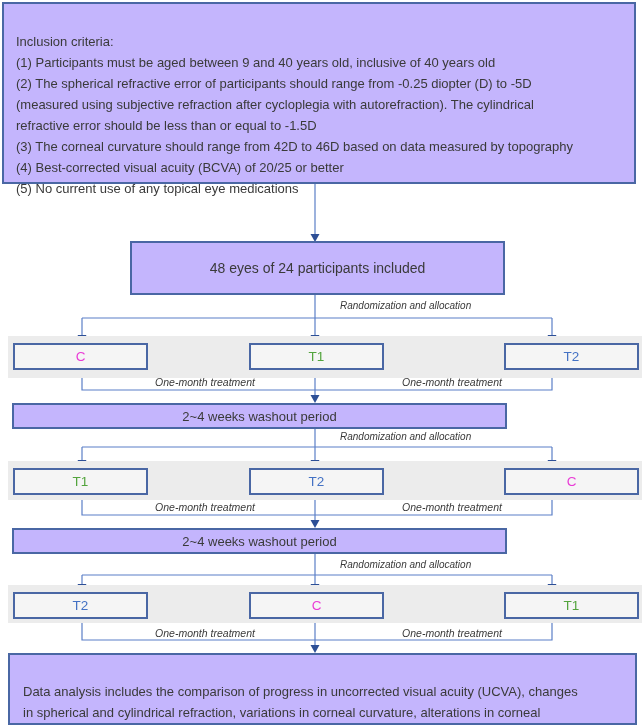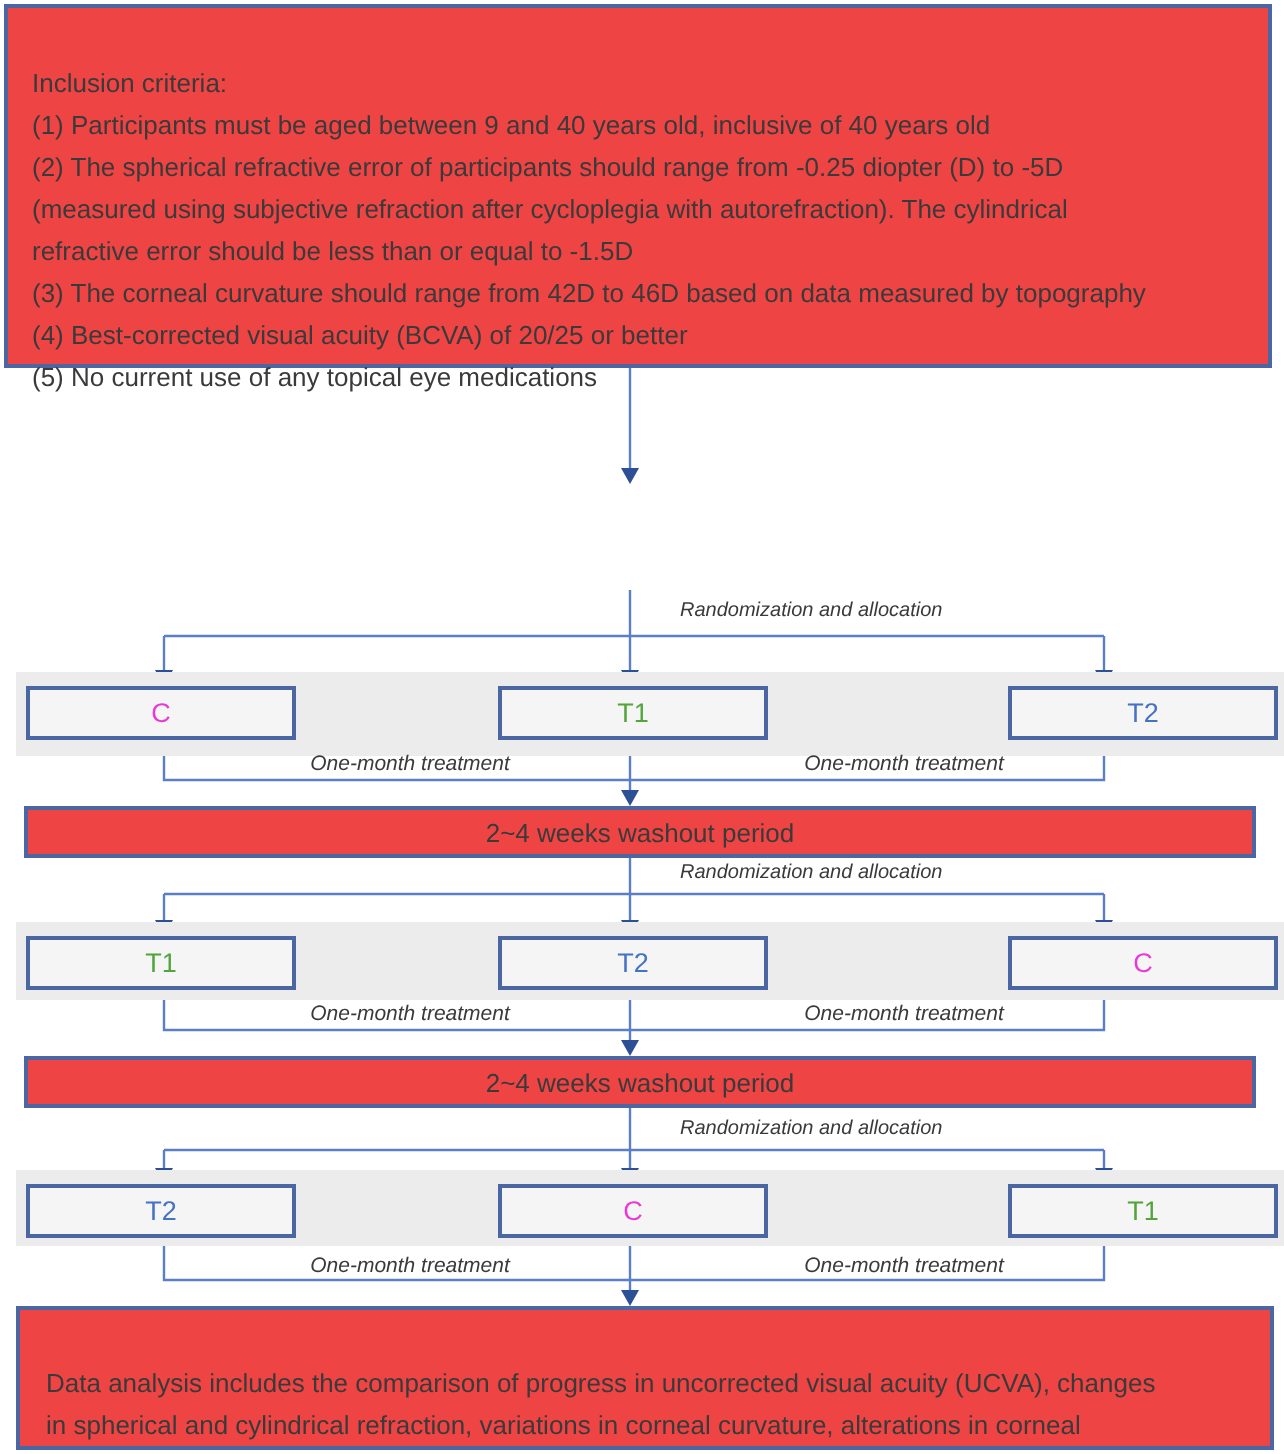--- a/index.html
+++ b/index.html
@@ -3,34 +3,34 @@
 <meta charset="utf-8">
 <style>
   html,body { margin:0; padding:0; background:#ffffff; }
   .canvas {
     position:relative; width:642px; height:727px; overflow:hidden;
     background:#ffffff; color:#3a3a3a;
     font-family:"Liberation Sans", sans-serif;
   }
   .box {
     position:absolute; box-sizing:border-box;
-    border:2px solid #4a67a4; background:#ef4444;
+    border:2px solid #4a67a4; background:#c4b5fd;
   }
   .criteria {
     left:2px; top:2px; width:634px; height:182px;
     padding:6px 12px; font-size:13px; line-height:21px;
     white-space:pre-line;
   }
   .enroll {
     left:130px; top:241px; width:375px; height:54px;
     display:flex; align-items:center; justify-content:center;
     font-size:14px;
   }
   .washout {
-    left:12px; width:616px; height:26px;
+    left:12px; width:495px; height:26px;
     display:flex; align-items:center; justify-content:center;
     font-size:13px;
   }
   .analysis {
     left:8px; top:653px; width:629px; height:72px;
     padding:5px 13px; font-size:13px; line-height:21px;
     white-space:pre-line;
   }
   .band { position:absolute; left:8px; width:634px; background:#ececec; }
   .arm {
@@ -94,20 +94,23 @@
     <div>Inclusion criteria:
 (1) Participants must be aged between 9 and 40 years old, inclusive of 40 years old
 (2) The spherical refractive error of participants should range from -0.25 diopter (D) to -5D
 (measured using subjective refraction after cycloplegia with autorefraction). The cylindrical
 refractive error should be less than or equal to -1.5D
 (3) The corneal curvature should range from 42D to 46D based on data measured by topography
 (4) Best-corrected visual acuity (BCVA) of 20/25 or better
 (5) No current use of any topical eye medications</div>
   </div>
 
+  <div class="box enroll">
+    <span>48 eyes of 24 participants included</span>
+  </div>
 
   <div class="small-label" style="left:340px; top:300px;">Randomization and allocation</div>
   <div class="small-label" style="left:340px; top:431px;">Randomization and allocation</div>
   <div class="small-label" style="left:340px; top:559px;">Randomization and allocation</div>
 
   <div class="band" style="top:336px; height:42px;">
     <div class="arm" style="left:5px; height:27px;">
       <span style="color: rgb(233, 58, 214);">C</span>
     </div>
     <div class="arm" style="left:241px; height:27px;">

